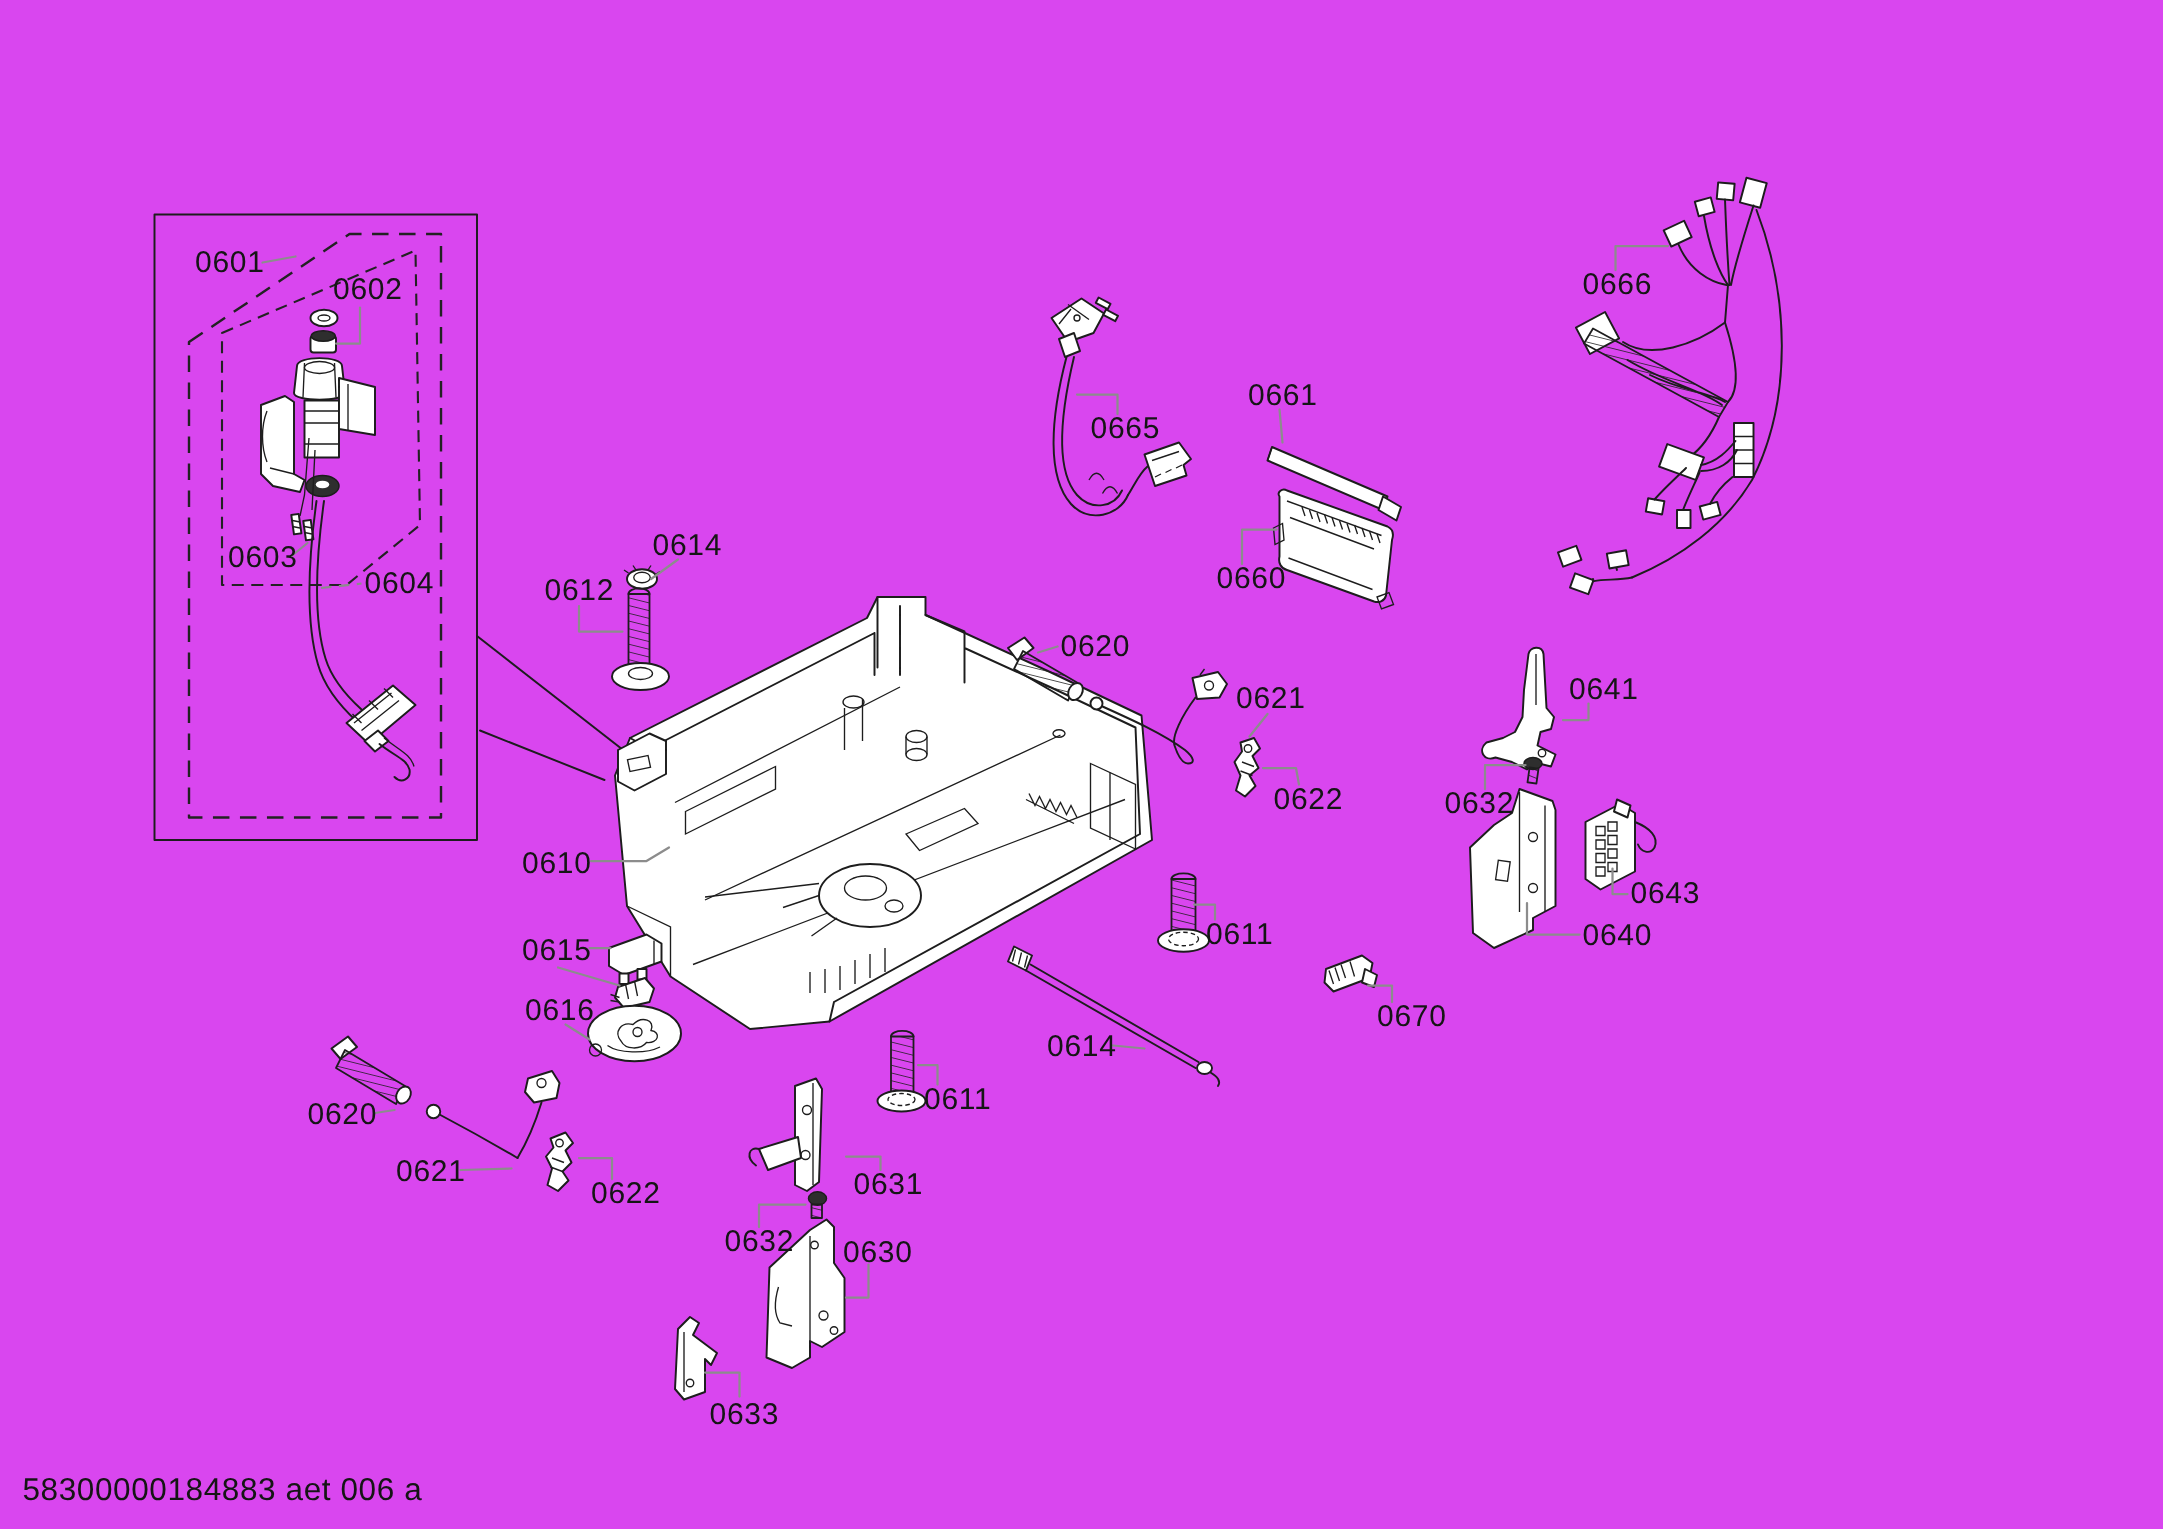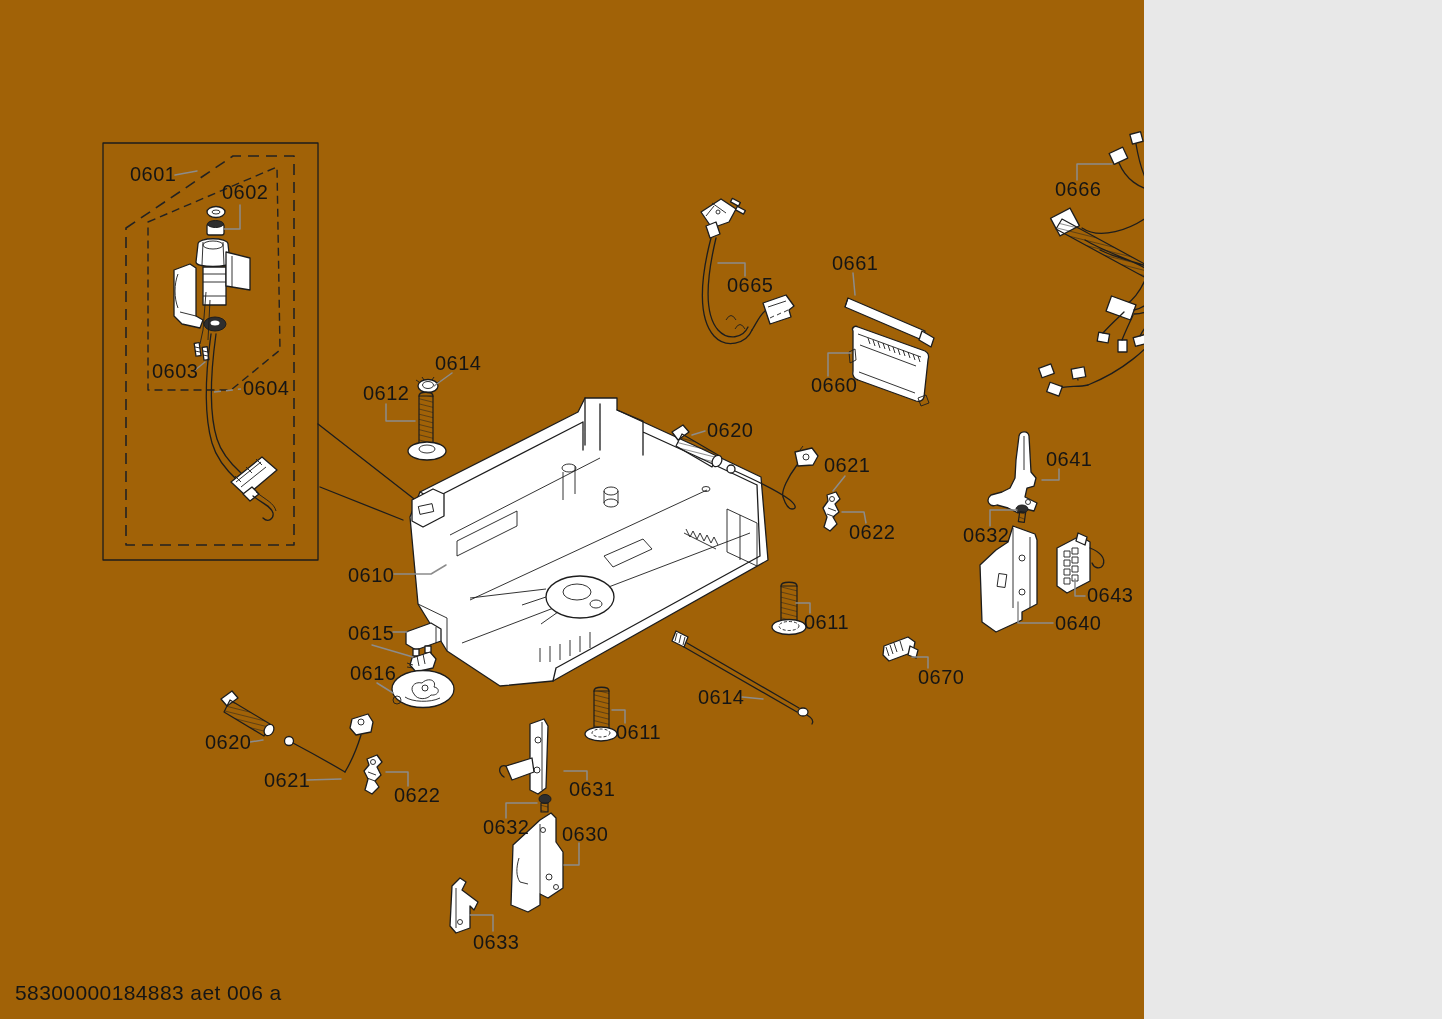--- a/index.html
+++ b/index.html
@@ -1,17 +1,17 @@
 <!DOCTYPE html>
 <html><head>
 <meta charset="utf-8">
 <style>
   html,body{margin:0;padding:0;background:#e8e8e8;}
   .page{
-    position:relative;width:1144px;height:1019px;background:#a16207;
+    position:relative;width:1442px;height:1019px;background:#d946ef;
     font-family:"Liberation Sans", sans-serif;overflow:hidden;
   }
   svg{display:block;}
   .ln{fill:none;stroke:#1d1d1d;stroke-width:1.3;stroke-linejoin:round;stroke-linecap:round;}
   .fw{fill:#ffffff;stroke:#1d1d1d;stroke-width:1.3;stroke-linejoin:round;}
   .fh{fill:url(#hatch);stroke:#1d1d1d;stroke-width:1.2;stroke-linejoin:round;}
   .fd{fill:#2e2e2e;stroke:#1d1d1d;stroke-width:1;}
   .thin{fill:none;stroke:#1d1d1d;stroke-width:0.9;}
   .dash{fill:none;stroke:#222;stroke-width:1.6;stroke-dasharray:11 7;stroke-linejoin:round;}
   .dash2{fill:none;stroke:#222;stroke-width:1.4;stroke-dasharray:8 5;stroke-linejoin:round;}

